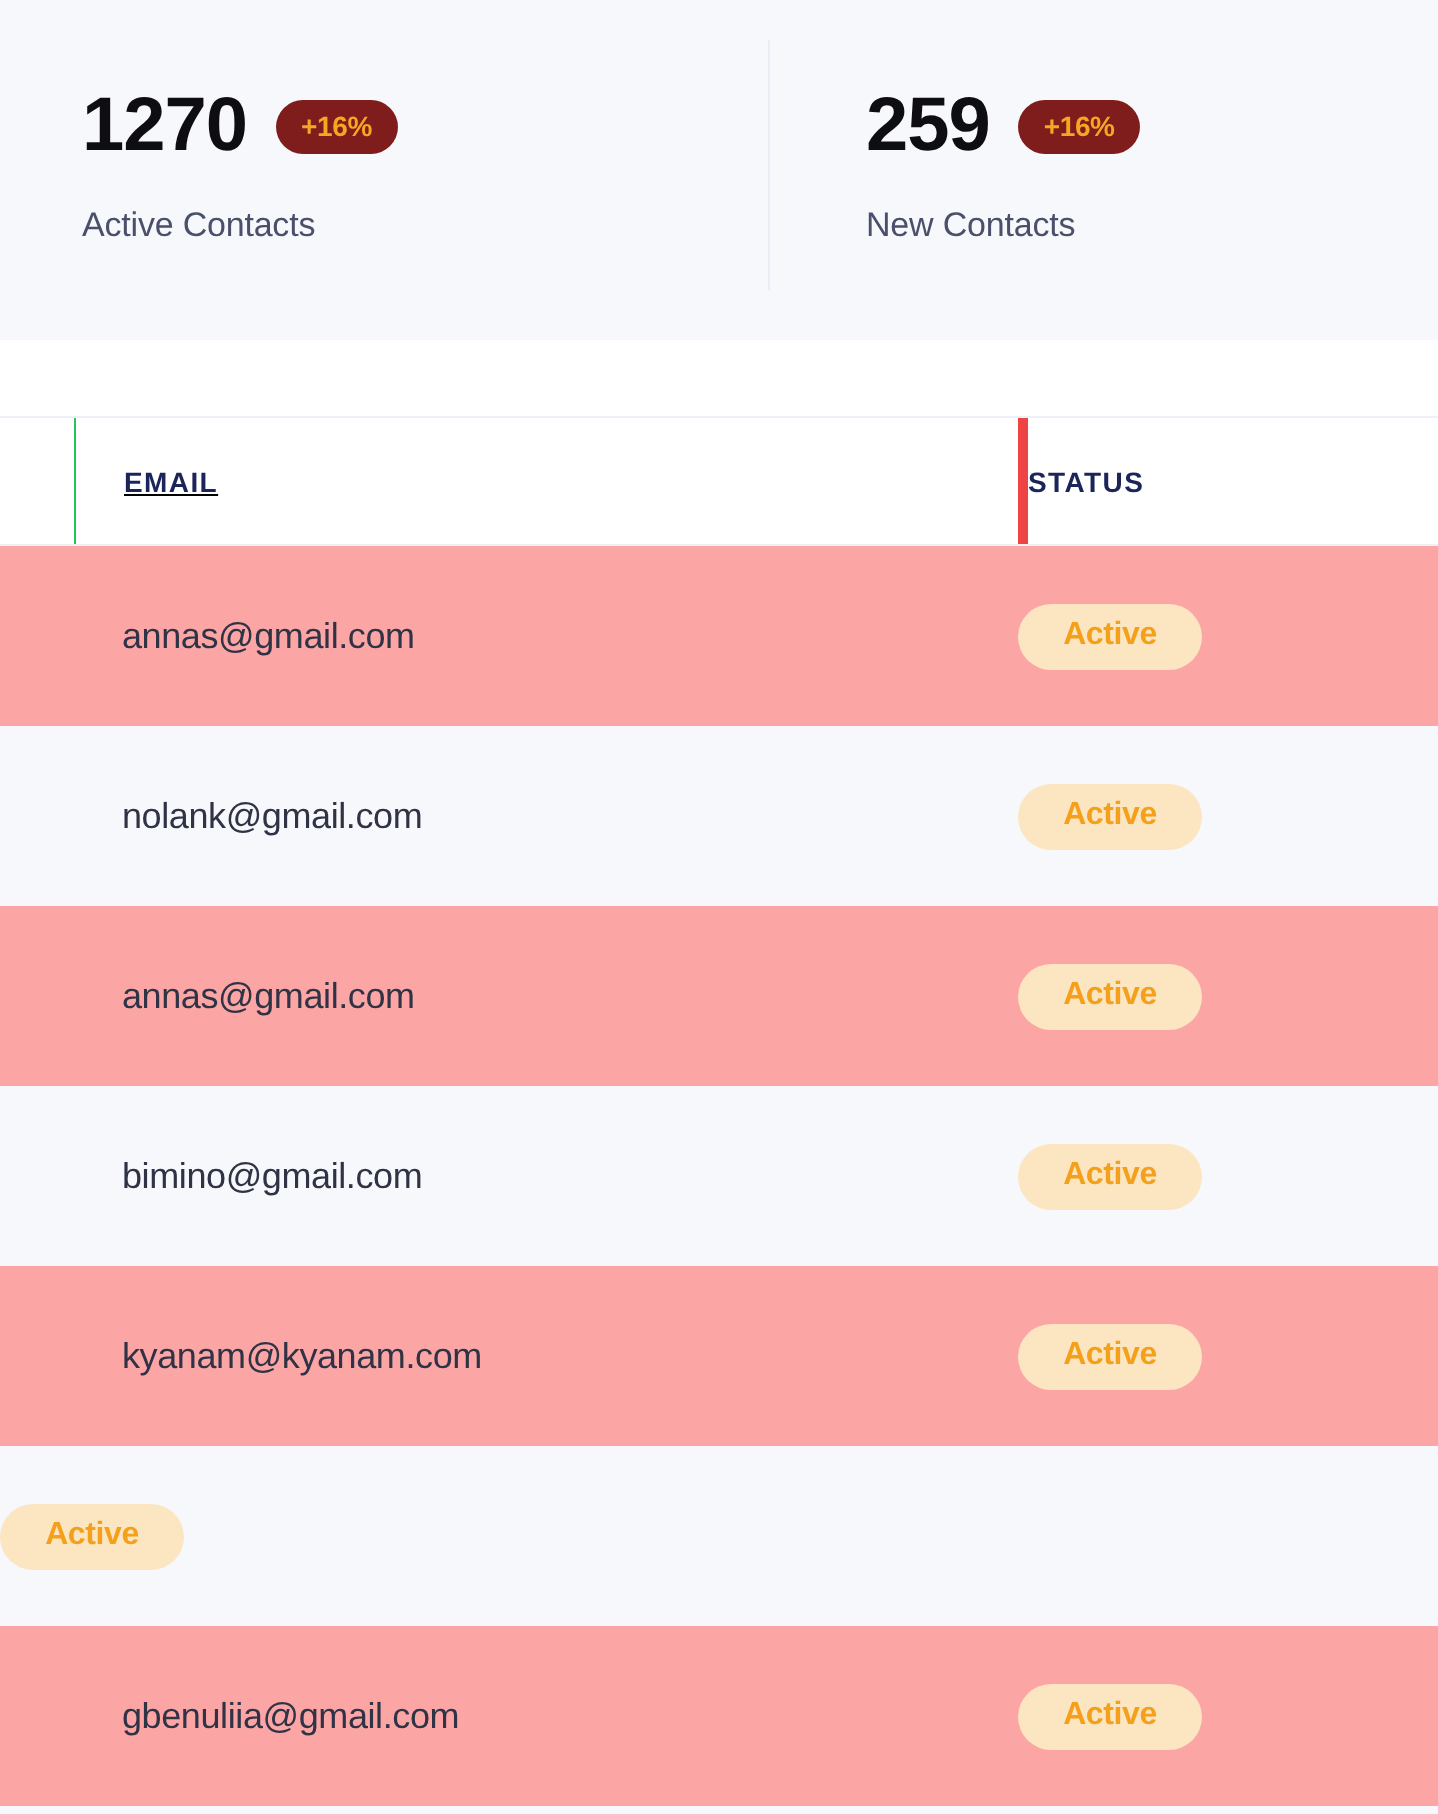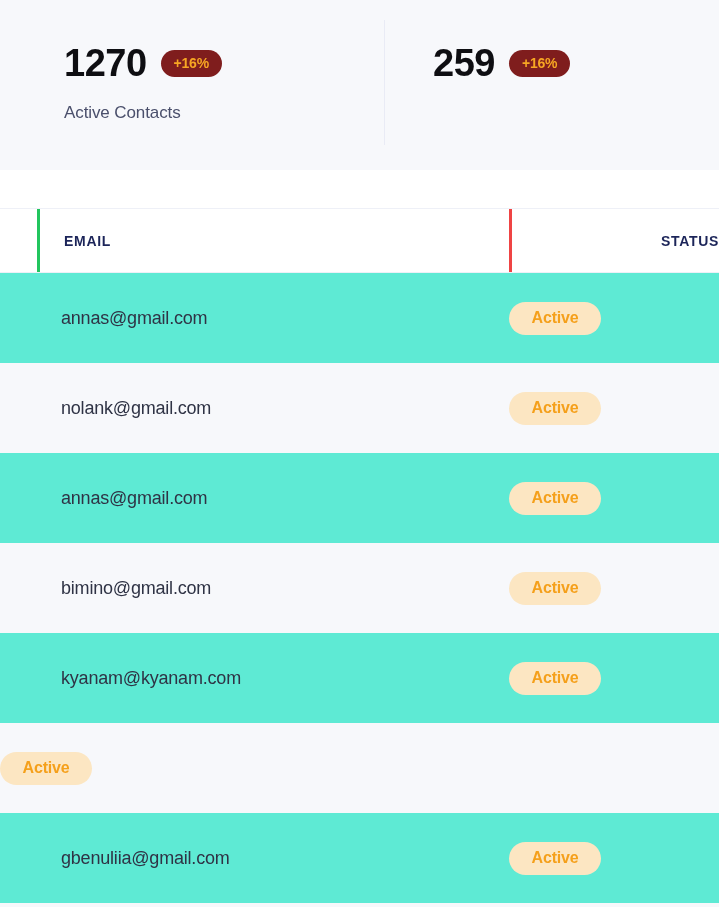--- a/index.html
+++ b/index.html
@@ -19,21 +19,21 @@
     width:719px;
     height:170px;
     background:#f7f8fb;
     display:flex;
     align-items:flex-start;
   }
   .stat-card {
     position:relative;
     padding-top:44px;
   }
-  .stat-card.first  { width:384px; padding-left:64px; }
+  .stat-card.first  { width:384px; padding-left:41px; }
   .stat-card.second { width:335px; padding-left:49px; }
 
   .stat-top {
     display:flex;
     align-items:center;
     gap:14px;
   }
   .stat-value {
     font-size:38px;
     font-weight:700;
@@ -90,43 +90,44 @@
     display:flex;
     align-items:center;
   }
   .th-spacer { width:37px; height:100%; }
   .th-email {
     flex:0 0 472px;
     height:100%;
     display:flex;
     align-items:center;
     padding-left:24px;
-    border-left:3px solid #22c55e;
+    border-left:1px solid #22c55e;
+    text-decoration:underline;
   }
   .th-status {
     flex:1 1 auto;
     height:100%;
     display:flex;
     align-items:center;
-    justify-content:flex-end;
-    border-left:3px solid #ef4444;
+    justify-content:flex-start;
+    border-left:5px solid #ef4444;
   }
   .th-text {
     font-size:14px;
     font-weight:700;
     letter-spacing:0.7px;
     color:#1c2559;
   }
 
   .row {
     position:relative;
     height:90px;
     display:flex;
     align-items:center;
-    background:#5eead4;
+    background:#fca5a5;
   }
   .row.alt { background:#f7f8fb; }
 
   .cell-email {
     flex:0 0 509px;
     padding-left:61px;
     font-size:18px;
     color:#2f3345;
     letter-spacing:-0.2px;
   }
@@ -165,20 +166,21 @@
     <div class="stat-label">Active Contacts</div>
   </div>
 
   <div class="stat-divider"></div>
 
   <div class="stat-card second">
     <div class="stat-top">
       <span class="stat-value">259</span>
       <span class="stat-delta">+16%</span>
     </div>
+    <div class="stat-label">New Contacts</div>
   </div>
 
 </div>
 
 <div class="panel-gap"></div>
 
 <div class="table">
 
   <div class="thead">
     <div class="th-spacer"></div>

